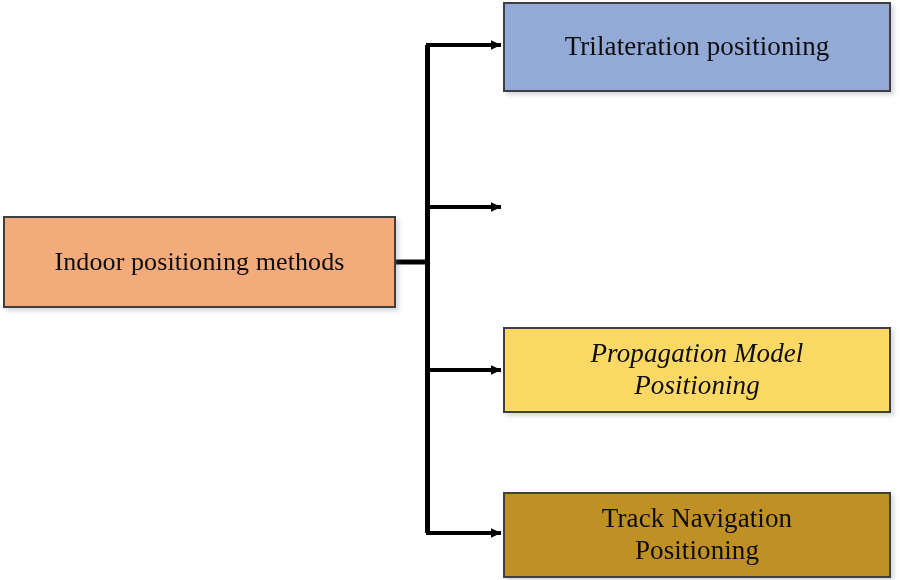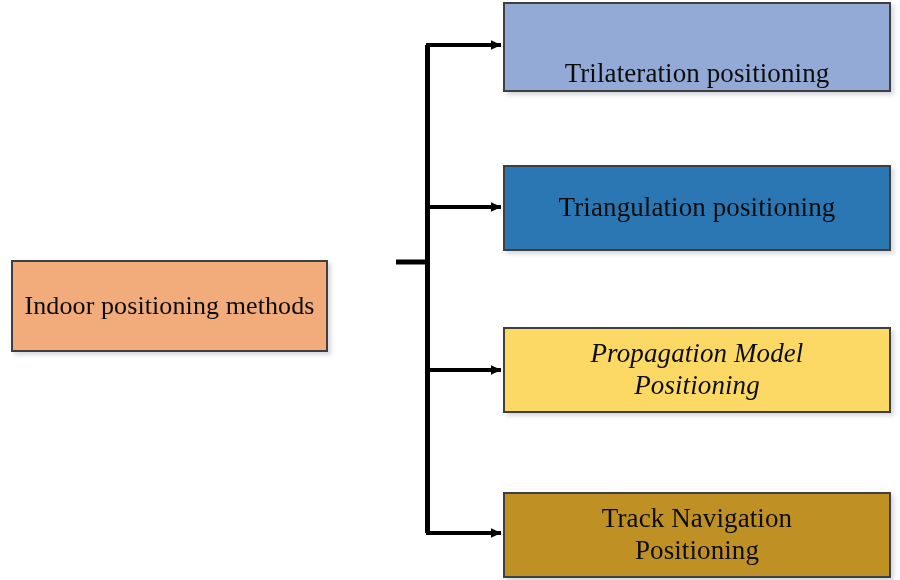--- a/index.html
+++ b/index.html
@@ -42,25 +42,24 @@
   .node-label {
     display: block;
     padding: 0 10px;
     white-space: pre-line;
     font-size: 27px;
     letter-spacing: 0.1px;
   }
 
   
   #node-root {
-    left: 11px;
+    left: 3px;
     top: 216px;
-    width: 317px;
+    width: 393px;
     height: 92px;
-    margin-top: 44px;
   }
   #node-root .node-label { font-size: 26px; }
 
   
   #node-child-0 {
     left: 503px;
     top: 2px;
     width: 388px;
     height: 90px;
   }
@@ -105,27 +104,24 @@
 
     <line x1="426" y1="370" x2="501" y2="370" stroke="#000000" stroke-width="4" marker-end="url(#arrowhead)"></line>
 
     <line x1="426" y1="533" x2="501" y2="533" stroke="#000000" stroke-width="4" marker-end="url(#arrowhead)"></line>
   </svg>
 
   <div class="node" id="node-root" style="background-color: rgb(242, 172, 124); border-color: rgb(63, 63, 63);">
     <span class="node-label" style="color: rgb(13, 13, 13);">Indoor positioning methods</span>
   </div>
 
-  <div class="node" id="node-child-0" style="background-color: rgb(148, 170, 214); border-color: rgb(63, 63, 63); align-items: flex-end;">
+  <div class="node" id="node-child-0" style="background-color: rgb(148, 170, 214); border-color: rgb(63, 63, 63);">
     <span class="node-label" style="color: rgb(13, 13, 13);">Trilateration positioning</span>
   </div>
 
-  <div class="node" id="node-child-1" style="background-color: rgb(43, 119, 180); border-color: rgb(63, 63, 63);">
-    <span class="node-label" style="color: rgb(13, 13, 13);">Triangulation positioning</span>
-  </div>
 
   <div class="node" id="node-child-2" style="background-color: rgb(252, 217, 100); border-color: rgb(63, 63, 63);">
     <span class="node-label" style="color: rgb(13, 13, 13); font-style: italic;">Propagation Model
 Positioning</span>
   </div>
 
   <div class="node" id="node-child-3" style="background-color: rgb(191, 144, 35); border-color: rgb(63, 63, 63);">
     <span class="node-label" style="color: rgb(13, 13, 13);">Track Navigation
 Positioning</span>
   </div>

